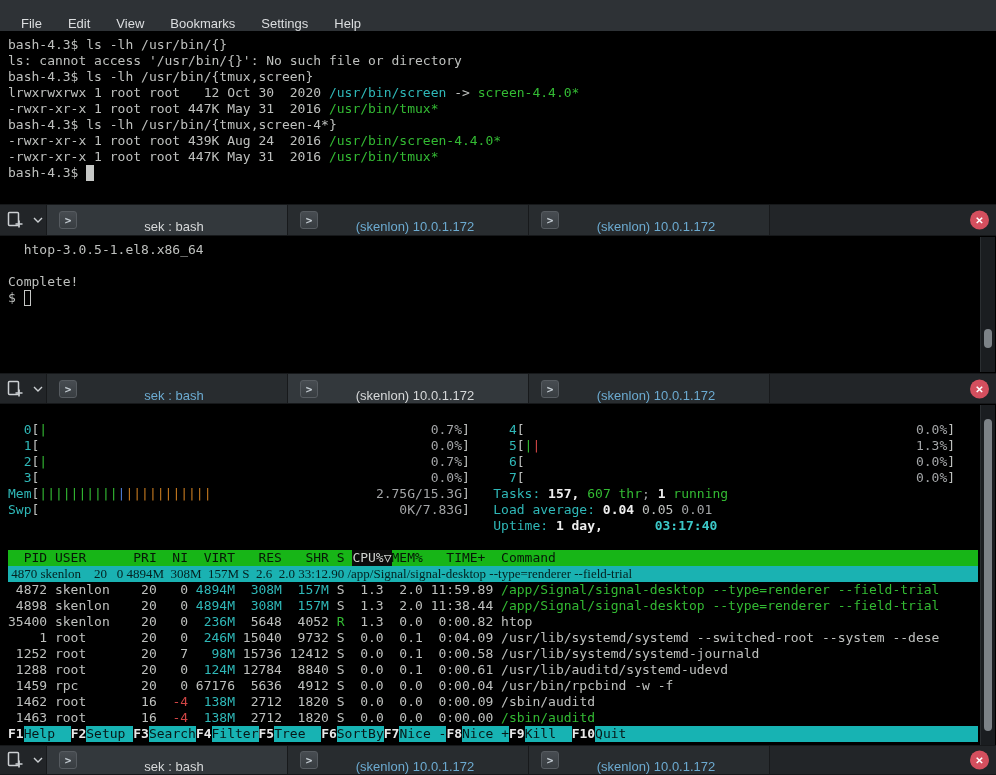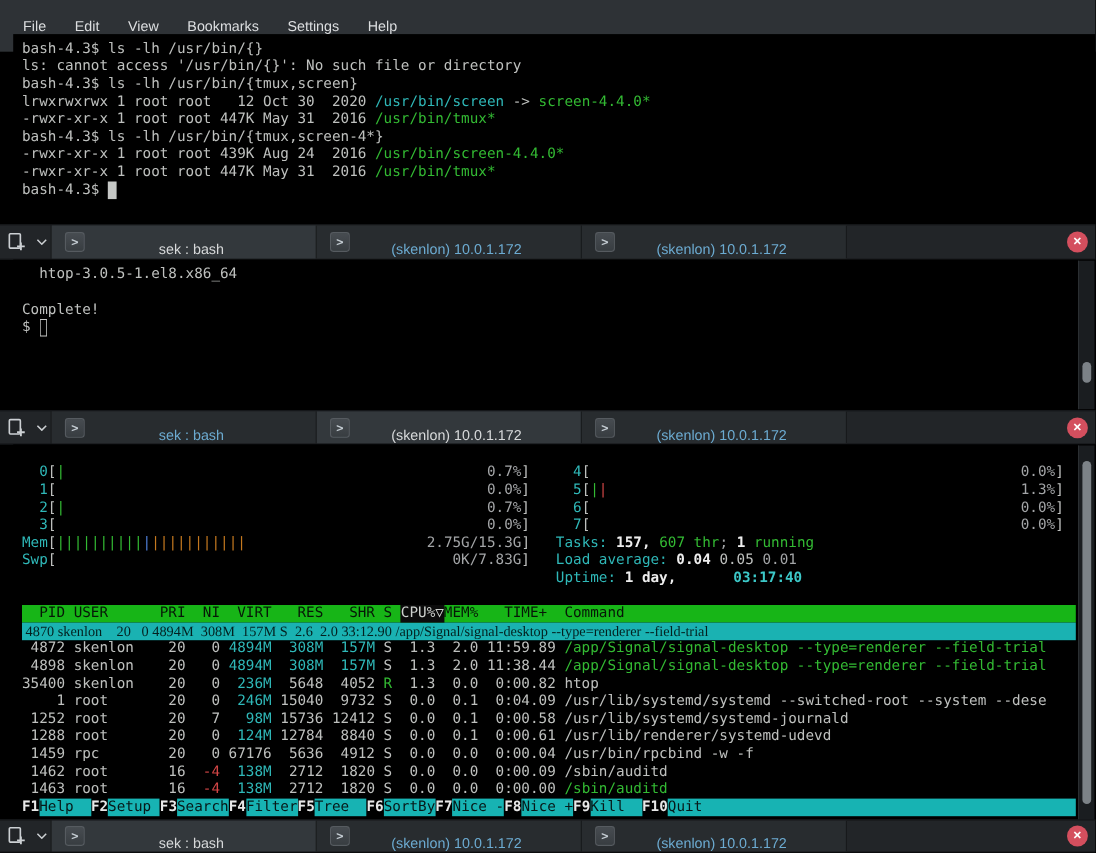--- a/index.html
+++ b/index.html
@@ -3,21 +3,21 @@
 <meta charset="utf-8">
 <style>
   html,body{margin:0;padding:0;background:#000;}
   body{width:996px;height:775px;position:relative;overflow:hidden;font-family:"Liberation Sans",sans-serif;}
 
   
   .menubar{position:absolute;top:0;left:0;right:0;height:47px;background:#2e3236;display:flex;align-items:center;padding-left:8px;box-sizing:border-box;}
   .menu-item{color:#dcdee0;font:13px "Liberation Sans",sans-serif;padding:0 13px;line-height:31px;cursor:default;}
 
   
-  .term{position:absolute;left:12px;right:0;background:#000;font:13px/16px "DejaVu Sans Mono",monospace;color:#bec0be;overflow:hidden;box-sizing:border-box;}
+  .term{position:absolute;left:0;right:0;background:#000;font:13px/16px "DejaVu Sans Mono",monospace;color:#bec0be;overflow:hidden;box-sizing:border-box;}
   .pane1{top:31px;height:173px;padding:6px 18px 0 8px;}
   .pane2{top:236px;height:97px;padding:6px 18px 0 8px;text-align:center;}
   .htoppane{top:404px;height:341px;padding:18px 18px 0 8px;}
   .line{display:flex;height:16px;white-space:pre;}
   .line span{white-space:pre;}
 
   
   .sg-cyan{color:#2fb8b8;}
   .sg-cyanb{color:#3cc8c8;font-weight:bold;margin-left:44px;}
   .sg-green{color:#33ba33;}
@@ -160,21 +160,21 @@
     <div class="line"><span class="sg-cyan">Swp</span><span>[</span><span>                                              </span><span class="sg-dim">0K/7.83G</span><span>]</span><span>   </span><span class="sg-cyan">Load average: </span><span class="sg-white">0.04 </span><span>0.05 </span><span class="sg-dim">0.01</span></div>
     <div class="line"><span>                                                              </span><span class="sg-cyan">Uptime: </span><span class="sg-white">1 day, </span><span class="sg-cyanb">03:17:40</span></div>
     <div class="line"></div>
     <div class="line ln-hdr"><span class="sg-hb">  PID USER      PRI  NI  VIRT   RES   SHR S </span><span class="sg-hs">CPU%▽</span><span class="sg-hb">MEM%   TIME+  Command</span></div>
     <div class="line ln-sel"><span class="sg-selt"> 4870 skenlon    20   0 4894M  308M  157M S  2.6  2.0 33:12.90 /app/Signal/signal-desktop --type=renderer --field-trial</span></div>
     <div class="line"><span> 4872 skenlon    20   0</span><span class="sg-cyan"> 4894M  308M  157M</span><span> S  1.3  2.0 11:59.89 </span><span class="sg-green">/app/Signal/signal-desktop --type=renderer --field-trial</span></div>
     <div class="line"><span> 4898 skenlon    20   0</span><span class="sg-cyan"> 4894M  308M  157M</span><span> S  1.3  2.0 11:38.44 </span><span class="sg-green">/app/Signal/signal-desktop --type=renderer --field-trial</span></div>
     <div class="line"><span>35400 skenlon    20   0</span><span class="sg-cyan">  236M</span><span>  5648  4052 </span><span class="sg-green">R</span><span>  1.3  0.0  0:00.82 htop</span></div>
     <div class="line"><span>    1 root       20   0</span><span class="sg-cyan">  246M</span><span> 15040  9732 S  0.0  0.1  0:04.09 </span><span>/usr/lib/systemd/systemd --switched-root --system --dese</span></div>
     <div class="line"><span> 1252 root       20   7</span><span class="sg-cyan">   98M</span><span> 15736 12412 S  0.0  0.1  0:00.58 </span><span>/usr/lib/systemd/systemd-journald</span></div>
-    <div class="line"><span> 1288 root       20   0</span><span class="sg-cyan">  124M</span><span> 12784  8840 S  0.0  0.1  0:00.61 </span><span>/usr/lib/renderer/systemd-udevd</span></div>
+    <div class="line"><span> 1288 root       20   0</span><span class="sg-cyan">  124M</span><span> 12784  8840 S  0.0  0.1  0:00.61 </span><span>/usr/lib/auditd/systemd-udevd</span></div>
     <div class="line"><span> 1459 rpc        20   0 67176  5636  4912 S  0.0  0.0  0:00.04 </span><span>/usr/bin/rpcbind -w -f</span></div>
     <div class="line"><span> 1462 root       16  </span><span class="sg-red">-4</span><span class="sg-cyan">  138M</span><span>  2712  1820 S  0.0  0.0  0:00.09 </span><span>/sbin/auditd</span></div>
     <div class="line"><span> 1463 root       16  </span><span class="sg-red">-4</span><span class="sg-cyan">  138M</span><span>  2712  1820 S  0.0  0.0  0:00.00 </span><span class="sg-green">/sbin/auditd</span></div>
     <div class="line ln-fkline"><span class="sg-fk">F1</span><span class="sg-fl">Help  </span><span class="sg-fk">F2</span><span class="sg-fl">Setup </span><span class="sg-fk">F3</span><span class="sg-fl">Search</span><span class="sg-fk">F4</span><span class="sg-fl">Filter</span><span class="sg-fk">F5</span><span class="sg-fl">Tree  </span><span class="sg-fk">F6</span><span class="sg-fl">SortBy</span><span class="sg-fk">F7</span><span class="sg-fl">Nice -</span><span class="sg-fk">F8</span><span class="sg-fl">Nice +</span><span class="sg-fk">F9</span><span class="sg-fl">Kill  </span><span class="sg-fk">F10</span><span class="sg-fl sg-fill">Quit</span></div>
   </div>
 <div class="sbar" style="top:405px;height:340px;">
   <div class="sthumb" style="top:14px;height:312px;"></div>
 </div>
 
 <div class="tabbar" style="top:745px;height:30px;">

